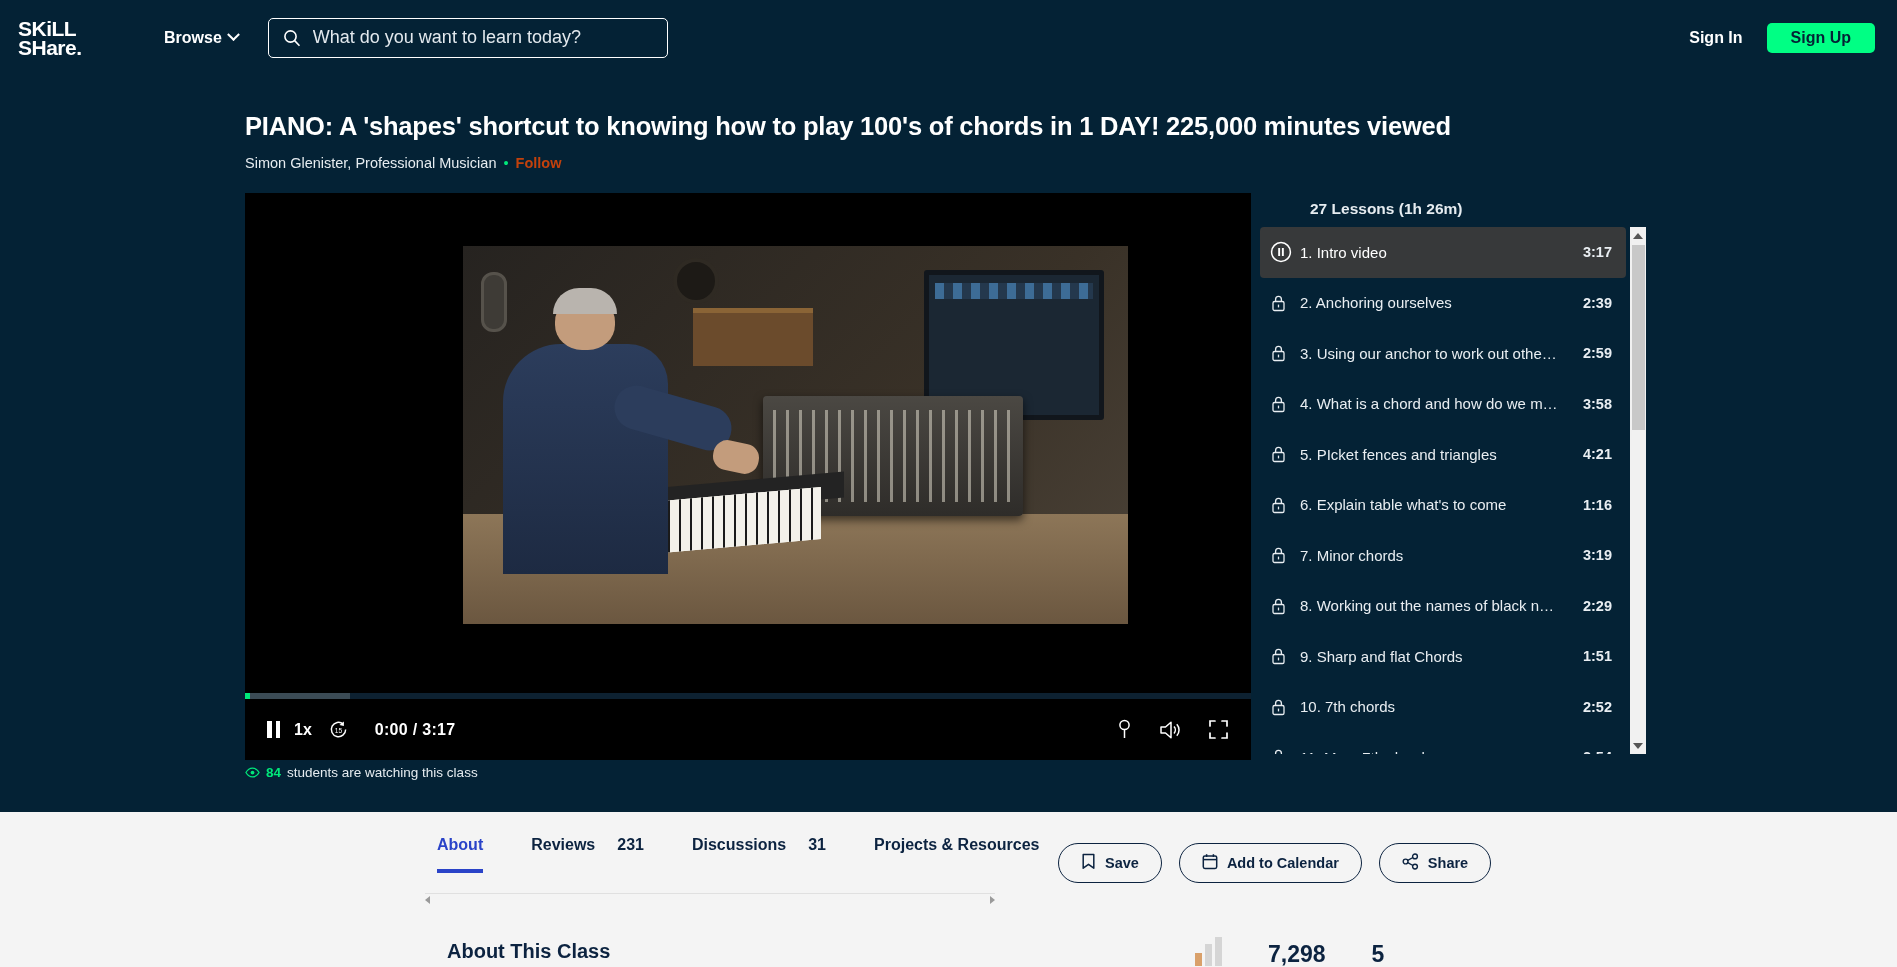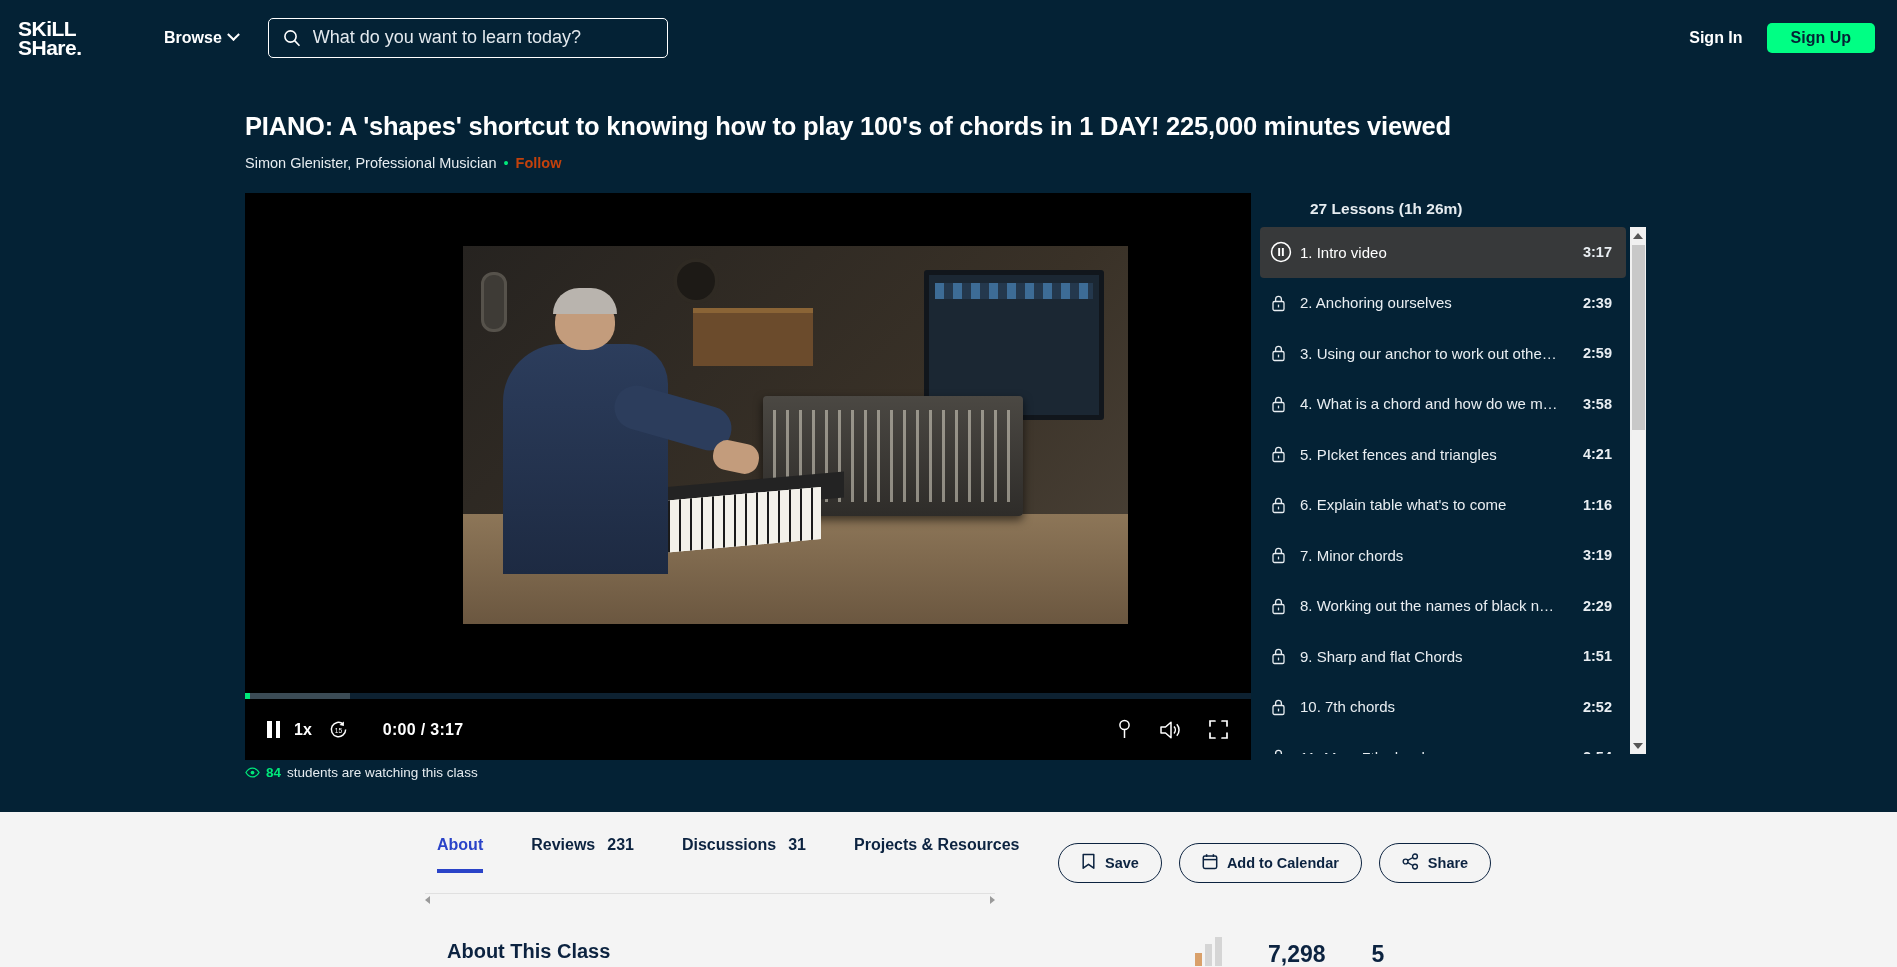--- a/index.html
+++ b/index.html
@@ -126,21 +126,21 @@
   .progress-played { position:absolute; left:0; top:0; width:5px; height:6px; background:#00e87a; }
   .controls {
     position:absolute; left:245px; top:699px; width:1006px; height:61px;
     background:#000; display:flex; align-items:center; padding:0 22px;
   }
   .ctl { display:flex; align-items:center; cursor:pointer; color:#fff; }
   .pause-ic { display:flex; gap:4px; }
   .pause-ic i { display:block; width:4.5px; height:17px; background:#fff; }
   .speed { margin-left:14px; font-size:16px; font-weight:bold; }
   .rew { margin-left:16px; }
-  .timecode { margin-left:34px; font-size:16px; font-weight:bold; letter-spacing:.3px; }
+  .timecode { margin-left:26px; font-size:16px; font-weight:bold; letter-spacing:.3px; }
   .ctl-right { margin-left:auto; display:flex; align-items:center; gap:26px; }
 
   .watching {
     position:absolute; left:245px; top:765px;
     display:flex; align-items:center; gap:6px;
     font-size:13.5px; color:#e6ecf0;
   }
   .watching .count { color:#00e87a; font-weight:bold; }
 
   
@@ -179,21 +179,21 @@
   .light-region {
     position:absolute; left:0; top:812px; width:1897px; height:155px; background:#f4f4f4;
   }
   .tabs {
     position:absolute; left:437px; top:836px; display:flex; gap:48px; align-items:flex-end;
   }
   .tab {
     font-size:16px; font-weight:bold; color:#0c2340; cursor:pointer;
     padding-bottom:19px; position:relative; white-space:nowrap;
   }
-  .tab .cnt { margin-left:12px; }
+  .tab .cnt { margin-left:22px; }
   .tab.active { color:#2a43c8; }
   .tab.active:after {
     content:""; position:absolute; left:0; right:0; bottom:0; height:4px; background:#2a43c8;
   }
   .tab-scroll {
     position:absolute; left:425px; top:893px; width:570px; height:12px;
     display:flex; align-items:center; justify-content:space-between;
     border-top:1px solid #e0e0e0;
   }
   .tab-scroll .ar { width:0; height:0; border-top:4px solid transparent; border-bottom:4px solid transparent; }

